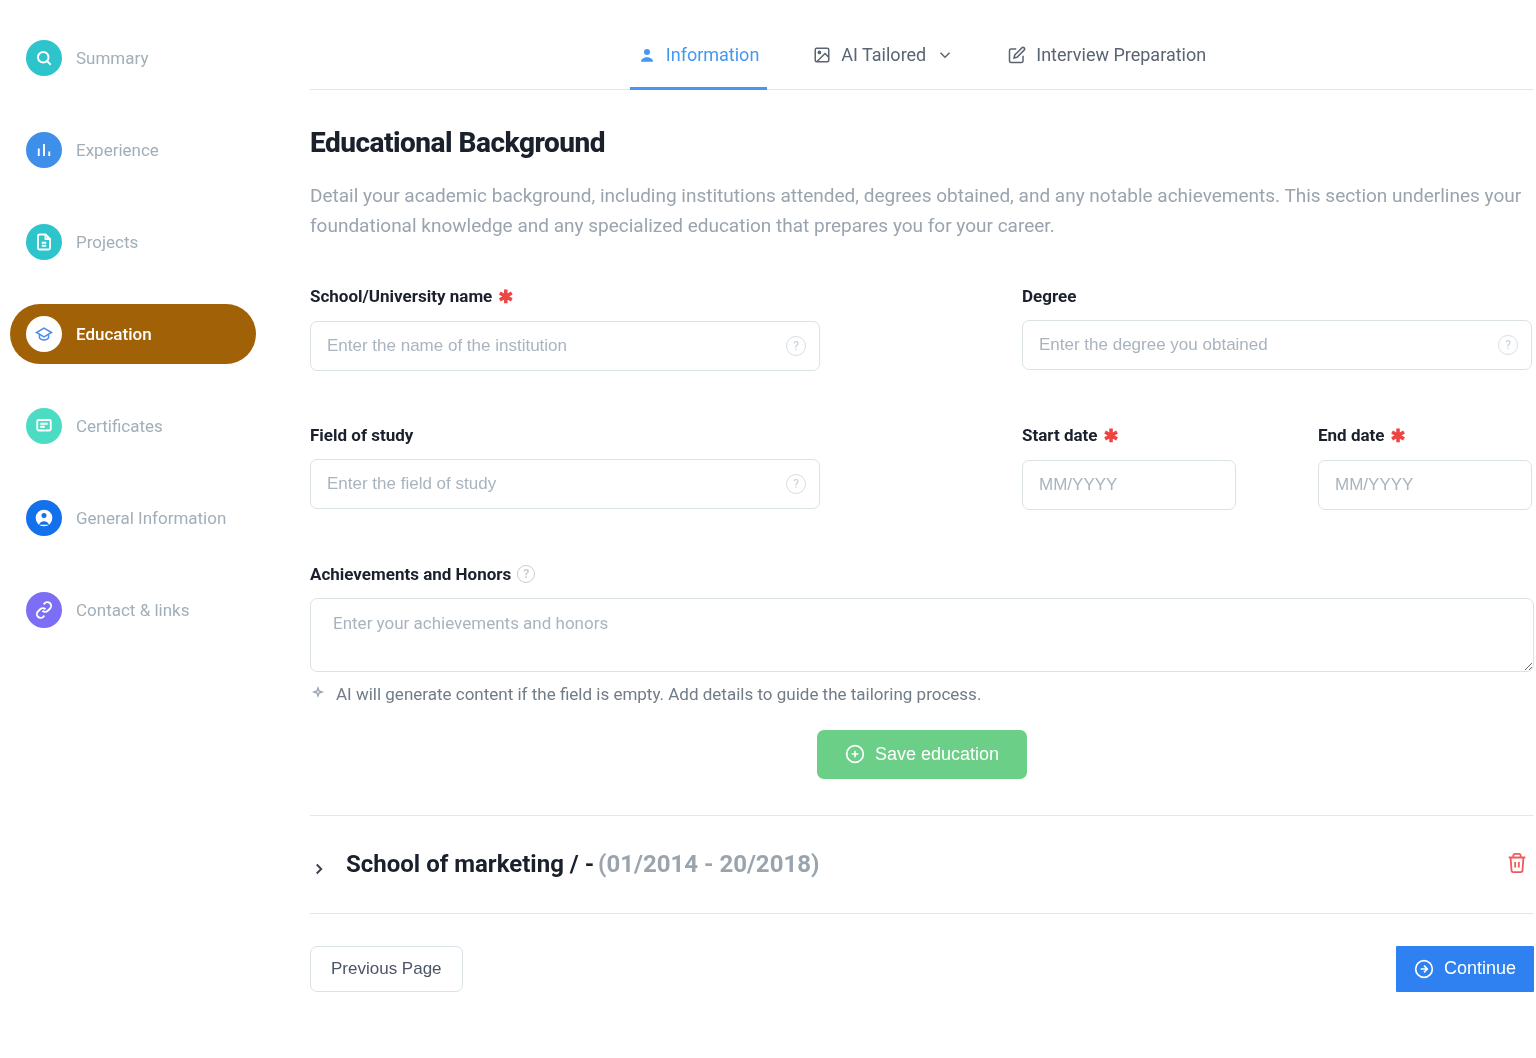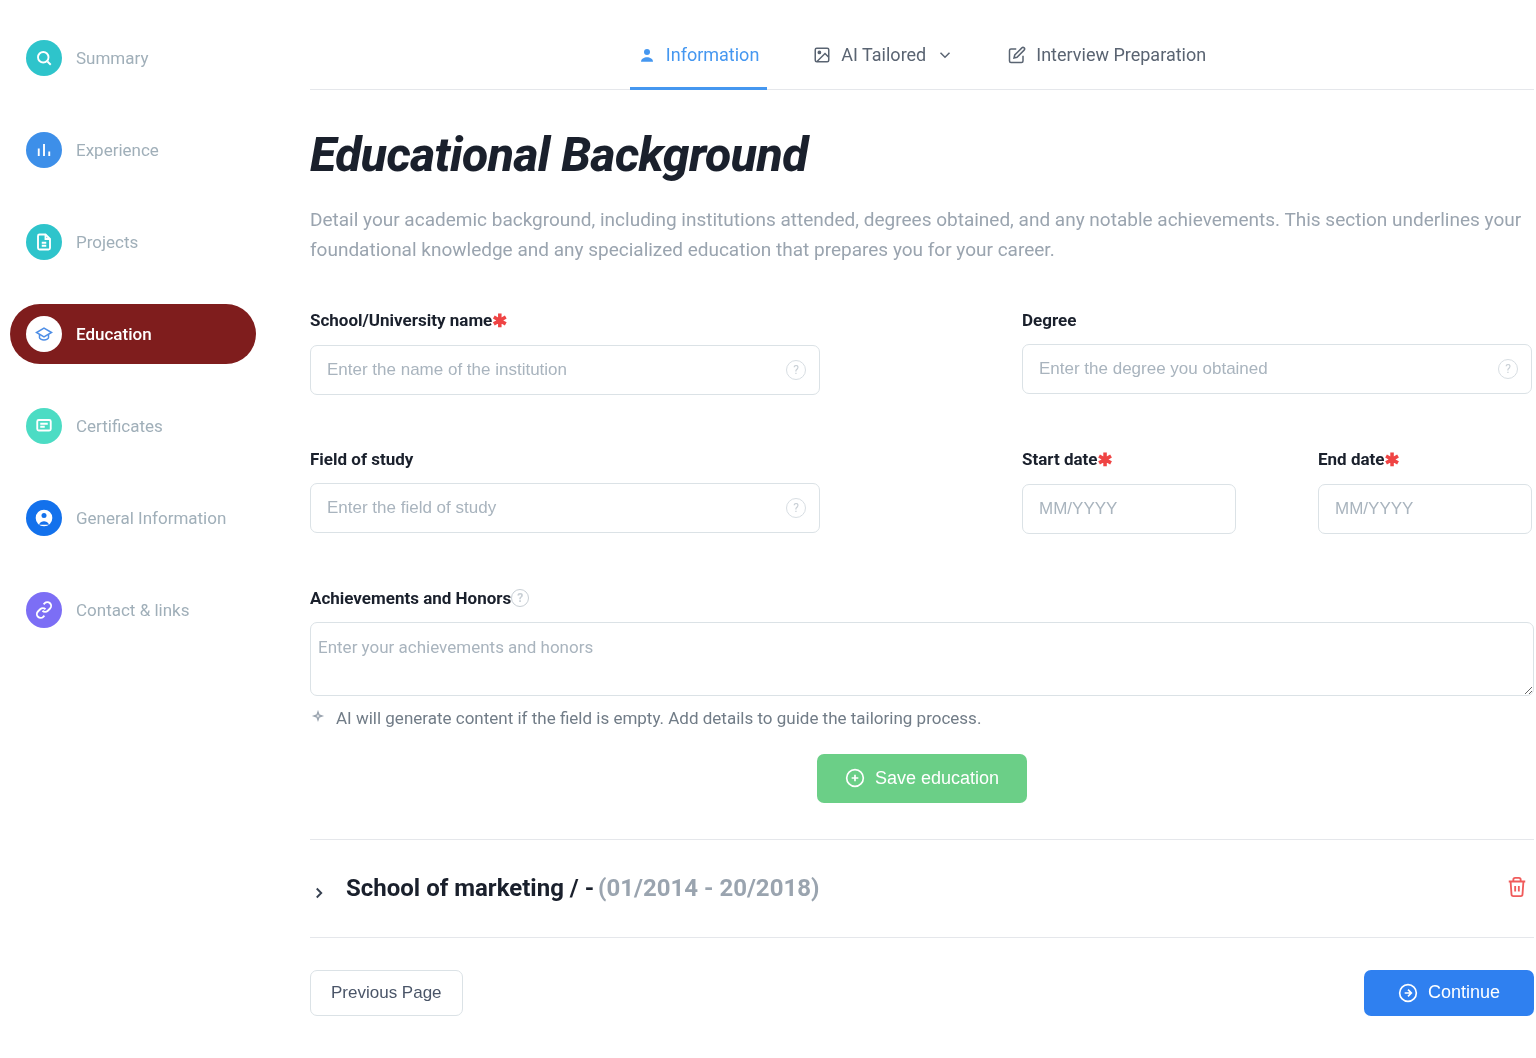--- a/index.html
+++ b/index.html
@@ -2,75 +2,75 @@
 <html><head>
 <meta charset="utf-8">
 <style>
 * { box-sizing: border-box; margin: 0; padding: 0; }
 body { font-family: -apple-system, BlinkMacSystemFont, 'Segoe UI', Roboto, sans-serif; background: #fff; color: #2d3748; width: 1536px; height: 1058px; overflow: hidden; }
 .page { display: flex; width: 100%; height: 100%; padding: 28px 0 0 0; }
 .sidebar { width: 256px; padding-left: 10px; flex-shrink: 0; }
 .sidebar-item { display: flex; align-items: center; padding: 12px 16px; margin-bottom: 32px; cursor: pointer; border-radius: 100px; }
 .sidebar-item .icon-wrap { width: 36px; height: 36px; border-radius: 50%; display: flex; align-items: center; justify-content: center; margin-right: 14px; flex-shrink: 0; color: #fff; }
 .sidebar-item .label { font-size: 17px; color: #a0afb9; font-weight: 400; }
-.sidebar-item.active { background: #7f1d1d; }
+.sidebar-item.active { background: #a16207; }
 .sidebar-item.active .label { color: #fff; font-weight: 500; }
 .sidebar-item.active .icon-wrap { background: #fff; color: #4e8ee6; }
 .icon-teal { background: #2ec4cb; }
 .icon-blue { background: #3d8fe9; }
 .icon-teal2 { background: #2ec4cb; }
 .icon-lgreen { background: #4cdcc4; }
 .icon-blue-solid { background: #1371ec; }
 .icon-purple { background: #7c6ef5; }
 .icon-coral { background: #ef8d8d; }
 
 .main { flex: 1; padding: 0 0 0 54px; }
 .content { width: 1224px; }
 
 .tabs { display: flex; justify-content: center; border-bottom: 1px solid #e5e7eb; margin-bottom: 36px; gap: 38px; }
 .tab { display: flex; align-items: center; gap: 10px; padding: 16px 8px 24px 8px; font-size: 18px; color: #5a6472; cursor: pointer; position: relative; }
 .tab.active { color: #4597f0; }
 .tab.active::after { content: ''; position: absolute; bottom: -1px; left: 0; right: 0; height: 3px; background: #4597f0; }
 .tab svg { width: 18px; height: 18px; }
 
-h1 { font-size: 48px; font-weight: 800; color: #1a202c; margin-bottom: 22px; letter-spacing: -0.5px; font-style: italic; }
+h1 { font-size: 28px; font-weight: 800; color: #1a202c; margin-bottom: 22px; letter-spacing: -0.5px; }
 .description { font-size: 19px; color: #9aa4af; line-height: 1.6; margin-bottom: 44px; }
 
 .form-row { display: flex; gap: 24px; margin-bottom: 54px; }
 .form-group { display: flex; flex-direction: column; }
-.form-label { font-size: 17px; font-weight: 700; color: #1a202c; margin-bottom: 14px; display: flex; align-items: center; }
+.form-label { font-size: 17px; font-weight: 700; color: #1a202c; margin-bottom: 14px; display: flex; align-items: center; gap: 6px; }
 .required { color: #ef4444; font-size: 18px; }
 .help-icon-inline { width: 18px; height: 18px; border: 1.5px solid #c8cfd5; border-radius: 50%; display: inline-flex; align-items: center; justify-content: center; font-size: 12px; color: #c8cfd5; }
 
 .input-wrap { position: relative; }
 .text-input { width: 100%; padding: 14px 44px 14px 16px; font-size: 17px; border: 1px solid #dbe2e6; border-radius: 7px; color: #374151; background: #fff; }
 .text-input::placeholder { color: #a9b4be; }
 .input-help { position: absolute; right: 14px; top: 50%; transform: translateY(-50%); width: 20px; height: 20px; border: 1.5px solid #d8dee3; border-radius: 50%; display: flex; align-items: center; justify-content: center; font-size: 12px; color: #c8cfd5; cursor: pointer; }
 
-.textarea { width: 100%; padding: 14px 7px; font-size: 17px; border: 1px solid #dbe2e6; border-radius: 7px; color: #374151; min-height: 74px; resize: vertical; font-family: inherit; }
+.textarea { width: 100%; padding: 14px 22px; font-size: 17px; border: 1px solid #dbe2e6; border-radius: 7px; color: #374151; min-height: 74px; resize: vertical; font-family: inherit; }
 .textarea::placeholder { color: #a9b4be; }
 
 .hint { display: flex; align-items: center; gap: 10px; margin-top: 12px; font-size: 17px; color: #717c87; }
 .hint svg { width: 16px; height: 16px; color: #9aa4af; flex-shrink: 0; }
 
 .save-row { display: flex; justify-content: center; margin: 26px 0 36px 0; }
 .save-btn { display: flex; align-items: center; gap: 10px; background: #6bcf87; color: #fff; border: none; padding: 14px 28px; font-size: 18px; font-weight: 500; border-radius: 7px; cursor: pointer; }
 .save-btn svg { width: 20px; height: 20px; }
 
 .entry { border-top: 1px solid #e5e7eb; padding: 30px 0; display: flex; align-items: center; justify-content: space-between; }
 .entry-left { display: flex; align-items: flex-end; gap: 18px; }
 .entry-title { font-size: 24px; font-weight: 700; color: #1a202c; }
 .entry-dates { color: #9aa4af; font-weight: 700; }
 .entry svg.chev { width: 18px; height: 18px; color: #374151; }
 .delete-btn { background: none; border: none; cursor: pointer; color: #f05c5c; padding: 6px; }
 .delete-btn svg { width: 22px; height: 22px; }
 
 .footer { border-top: 1px solid #e5e7eb; padding-top: 32px; display: flex; justify-content: space-between; }
 .prev-btn { background: #fff; border: 1px solid #dbe2e6; color: #4a5568; padding: 12px 20px; font-size: 17px; border-radius: 7px; cursor: pointer; }
-.continue-btn { display: flex; align-items: center; gap: 10px; background: #2f80f0; color: #fff; border: none; padding: 12px 34px; font-size: 18px; font-weight: 500; border-radius: 7px; cursor: pointer; }
+.continue-btn { display: flex; align-items: center; gap: 10px; background: #2f80f0; color: #fff; border: none; padding: 12px 18px; font-size: 18px; font-weight: 500; border-radius: 1px; cursor: pointer; }
 .continue-btn svg { width: 20px; height: 20px; }
 </style>
 </head>
 <body>
 
 <div class="page">
   <nav class="sidebar">
     <div class="sidebar-item">
       <span class="icon-wrap icon-teal">
         <svg viewBox="0 0 24 24" width="18" height="18" fill="none" stroke="currentColor" stroke-width="2.5">

